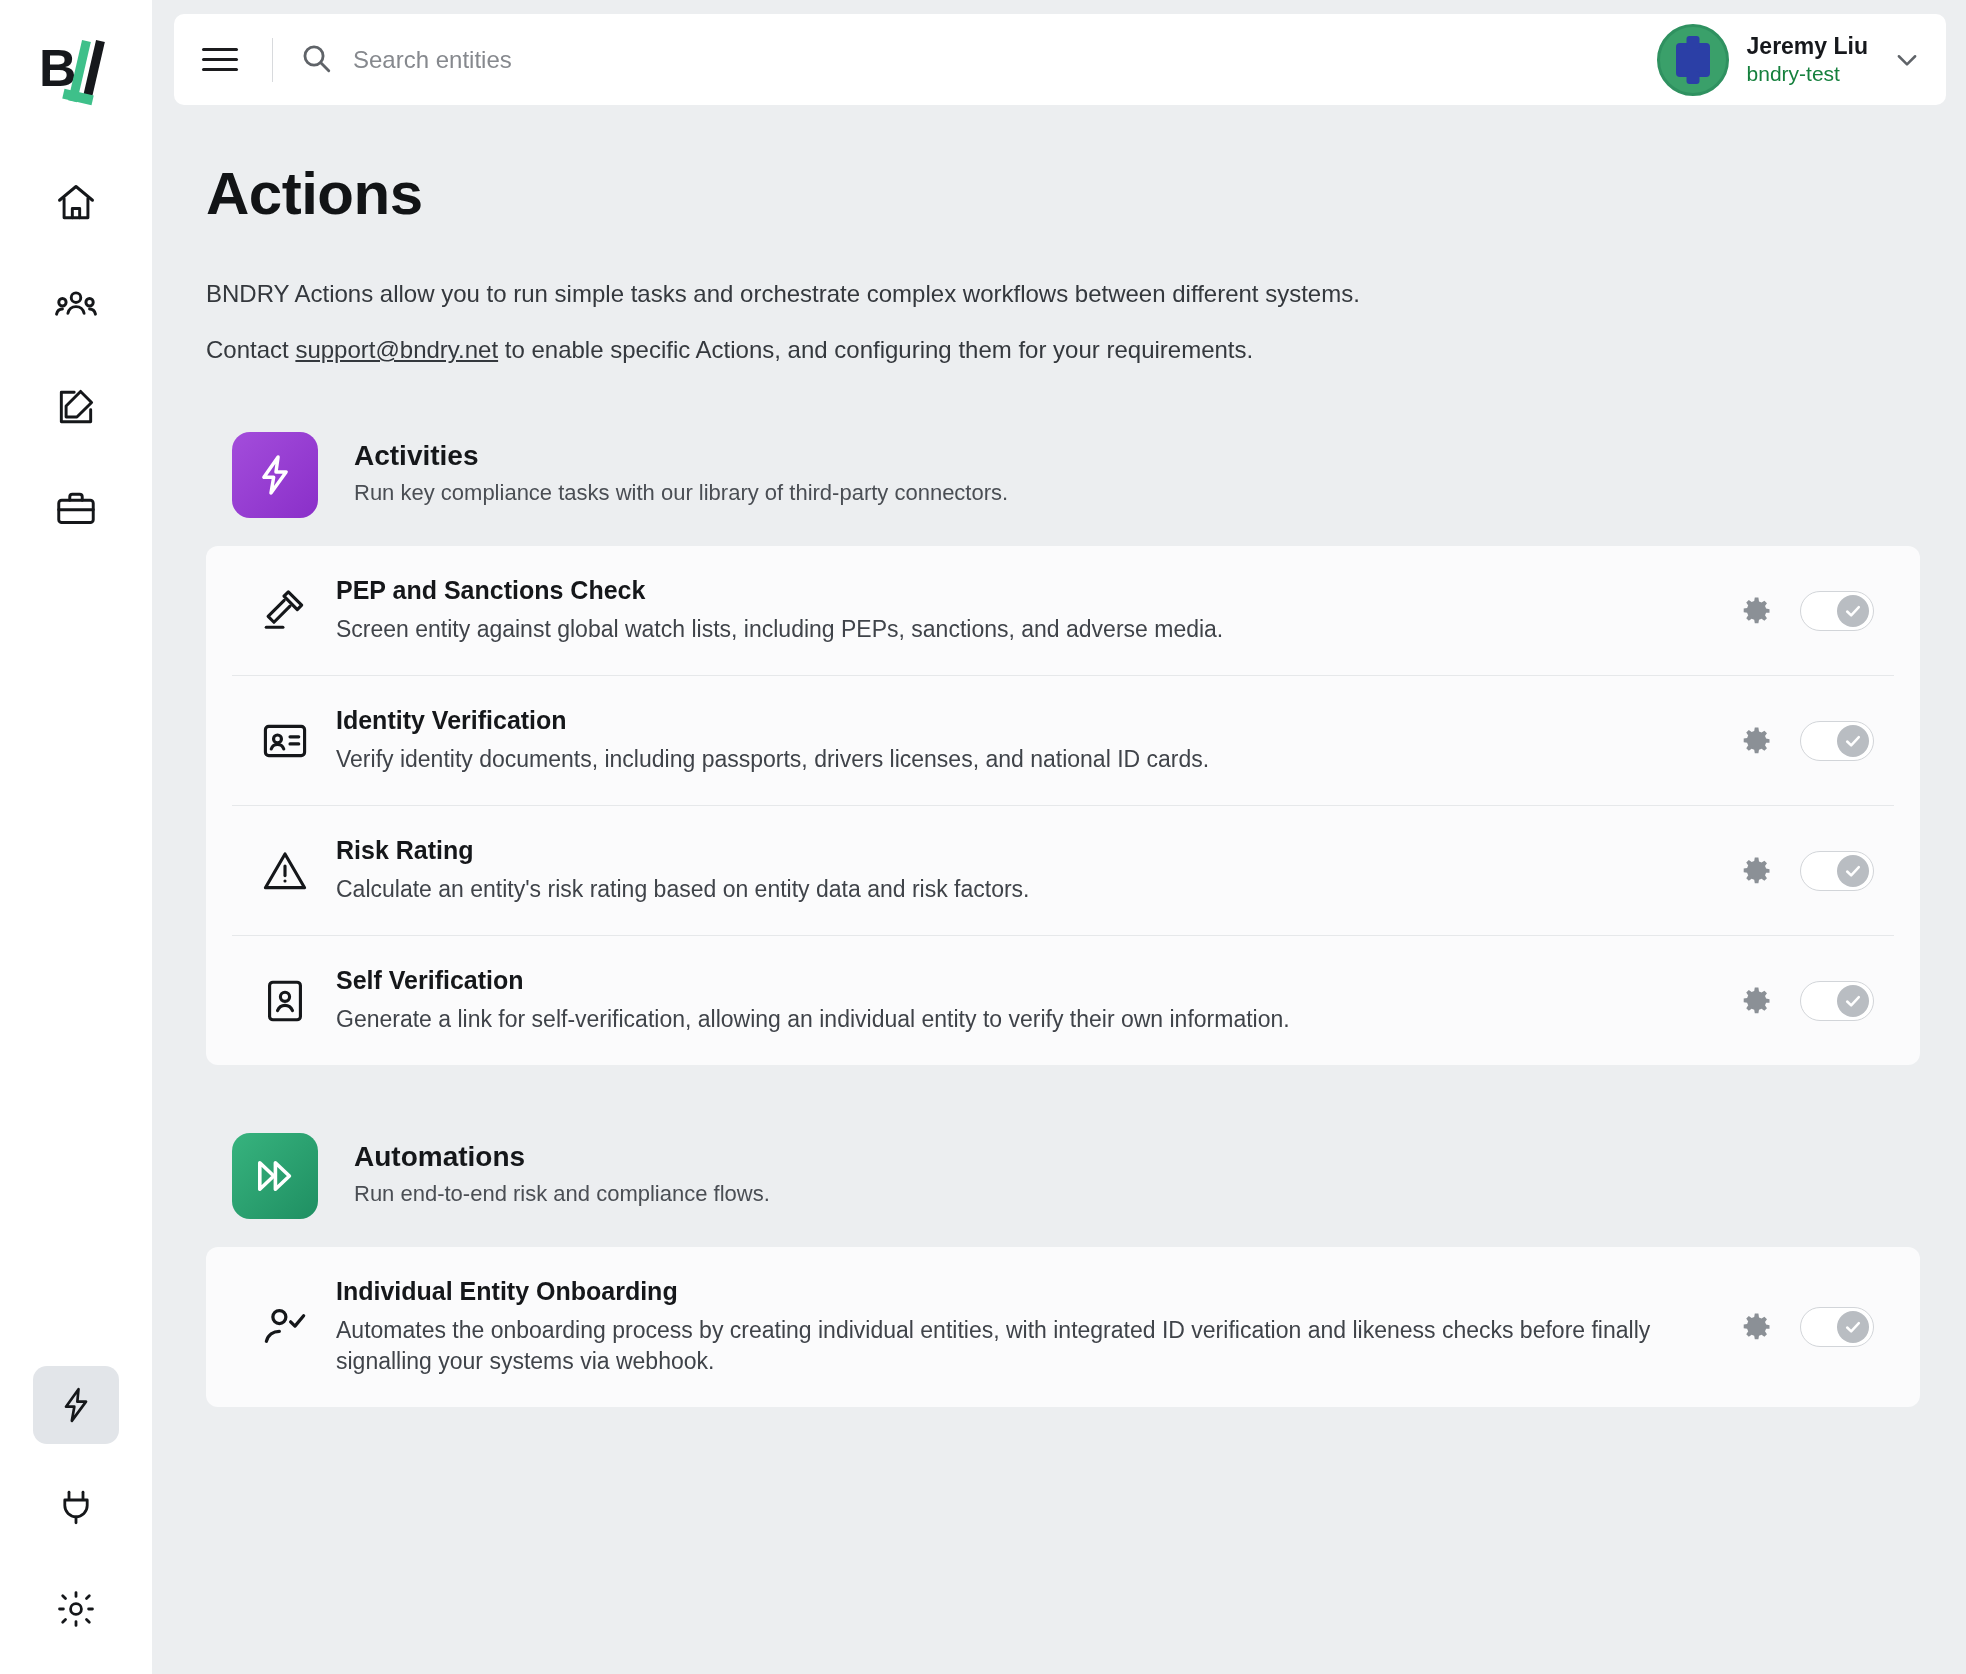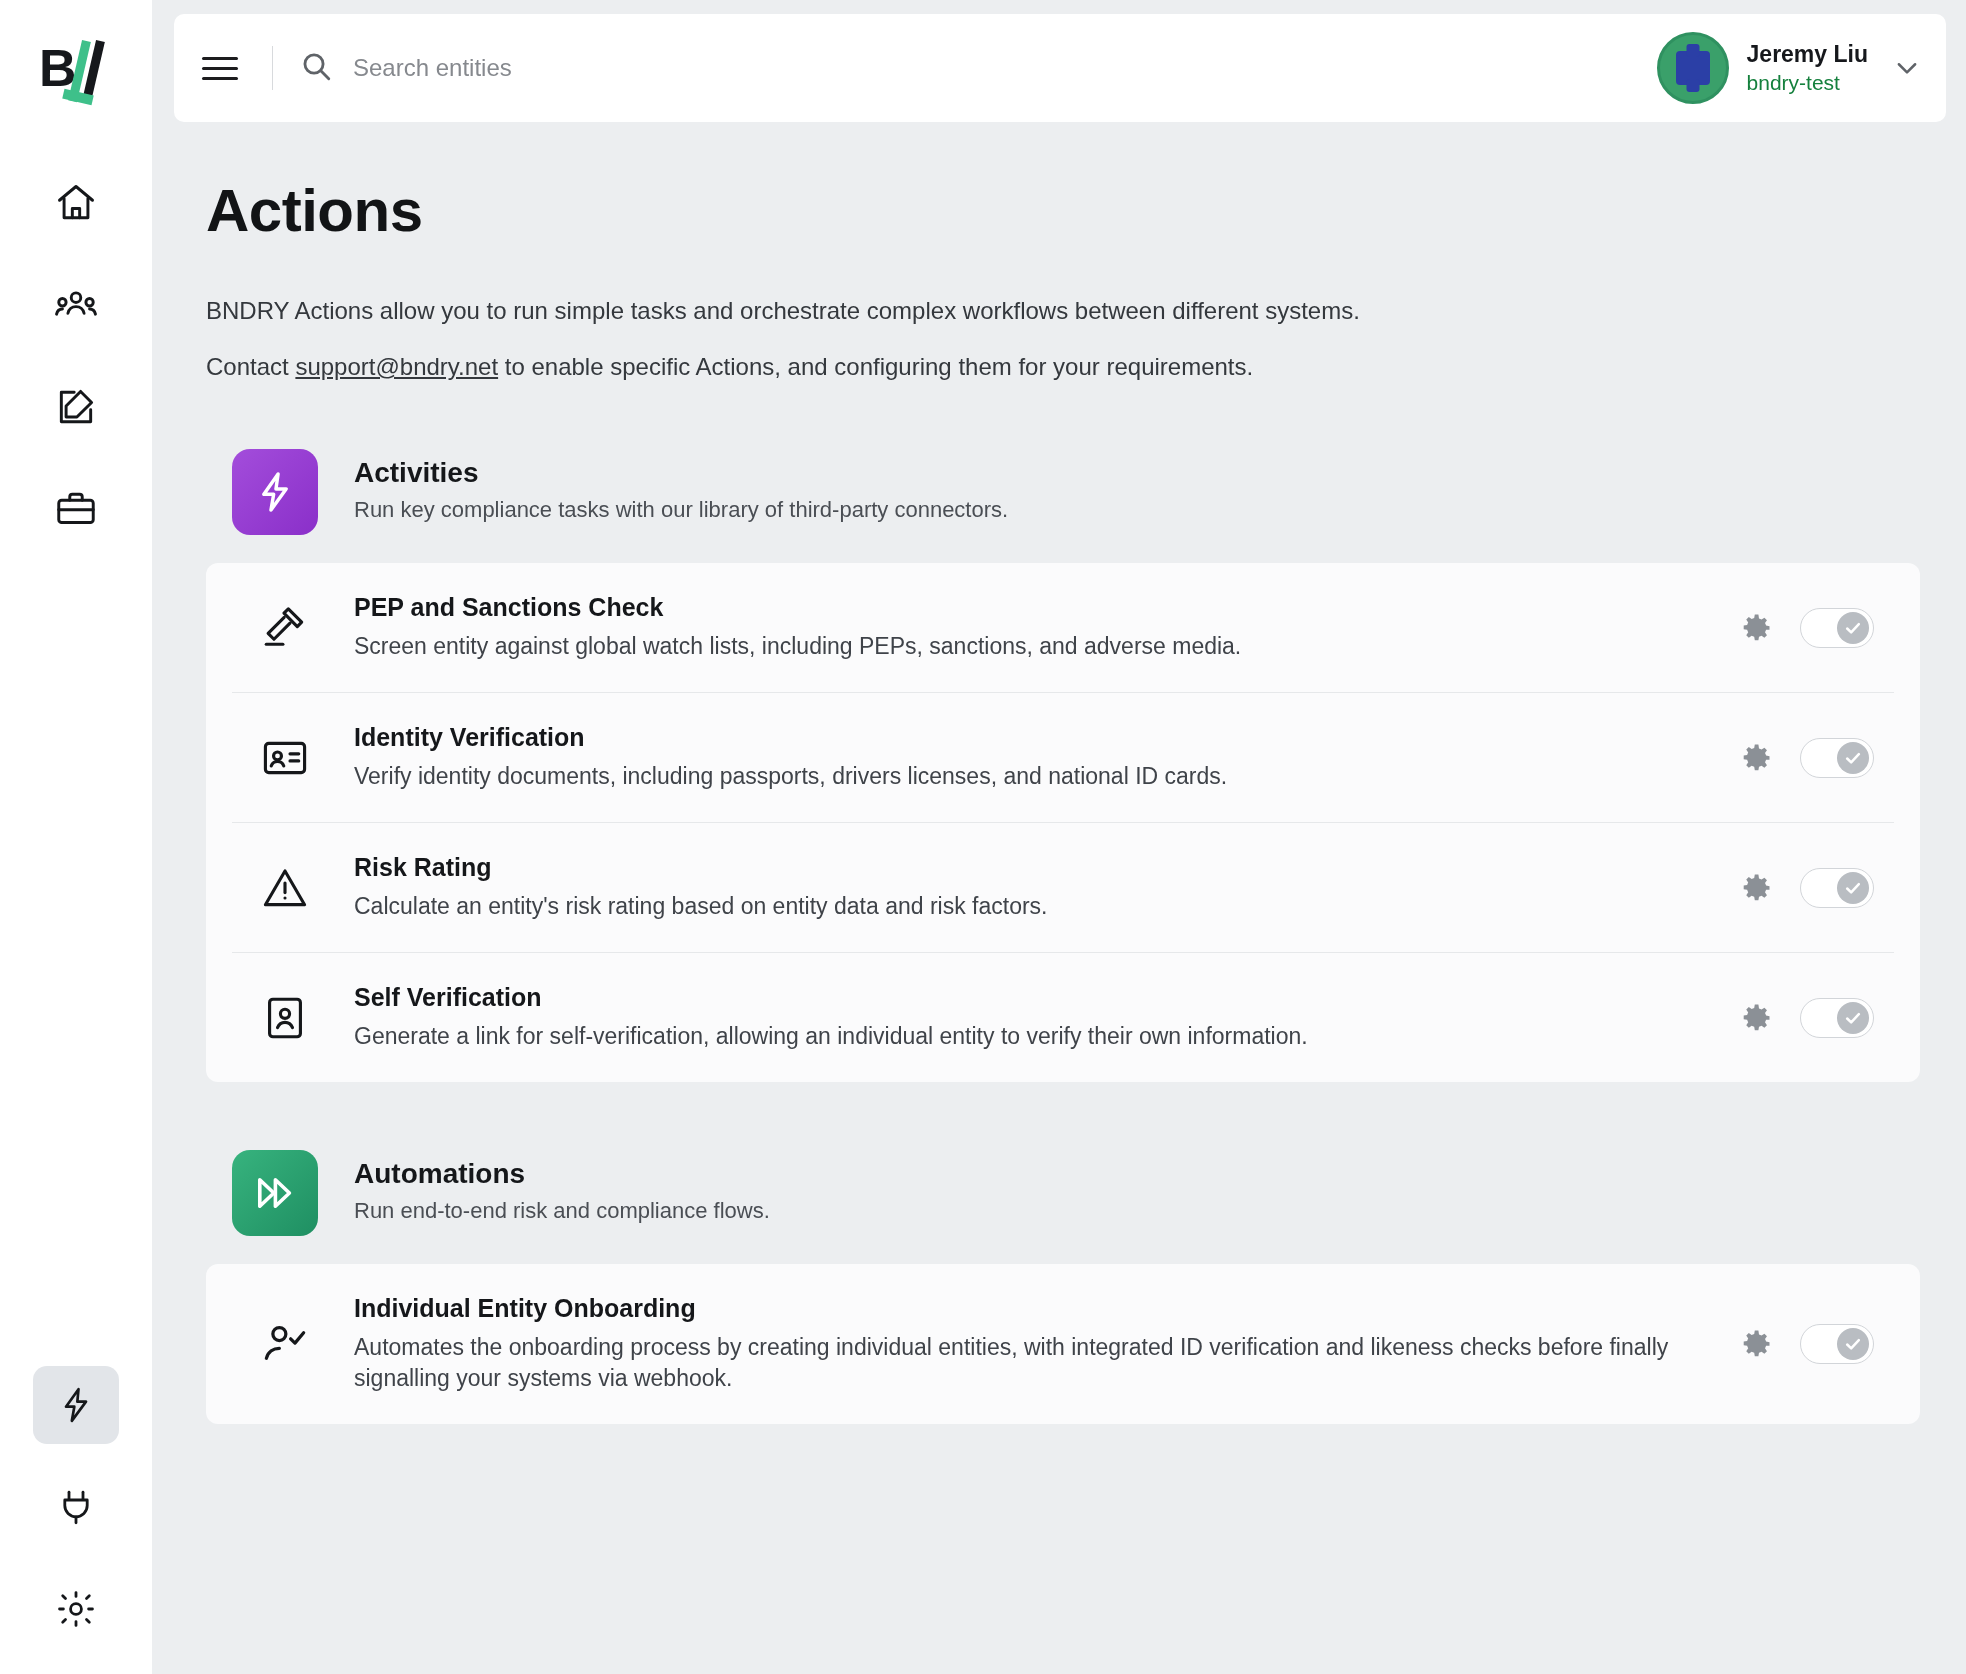--- a/index.html
+++ b/index.html
@@ -52,21 +52,21 @@
   .main {
     flex: 1 1 auto;
     display: flex;
     flex-direction: column;
     min-width: 0;
     padding: 14px 20px 0 22px;
   }
 
   
   .topbar {
-    height: 108px;
+    height: 91px;
     background: #ffffff;
     border-radius: 10px;
     display: flex;
     align-items: center;
     padding: 0 24px 0 28px;
     flex: 0 0 auto;
   }
   .hamburger {
     width: 46px; height: 46px;
     display: flex; flex-direction: column; justify-content: center; gap: 7px;
@@ -151,21 +151,21 @@
 
   .card {
     background: #fbfbfc;
     border-radius: 12px;
     padding: 0 26px;
   }
   .row {
     display: flex; align-items: center;
     padding: 30px 12px 30px 24px;
     border-bottom: 1px solid #e6e8ea;
-    gap: 32px;
+    gap: 14px;
   }
   .row:last-child { border-bottom: none; }
   .row-icon {
     width: 58px; height: 58px; flex: 0 0 auto;
     display: flex; align-items: center; justify-content: center;
   }
   .row-body { flex: 1 1 auto; min-width: 0; padding-left: 8px;}
   .row-title { font-size: 25px; font-weight: bold; color: #15171a; }
   .row-desc { font-size: 23px; color: #3f4349; margin-top: 9px; line-height: 1.35; }
   .row-controls { display: flex; align-items: center; gap: 26px; flex: 0 0 auto; padding-right: 8px;}

